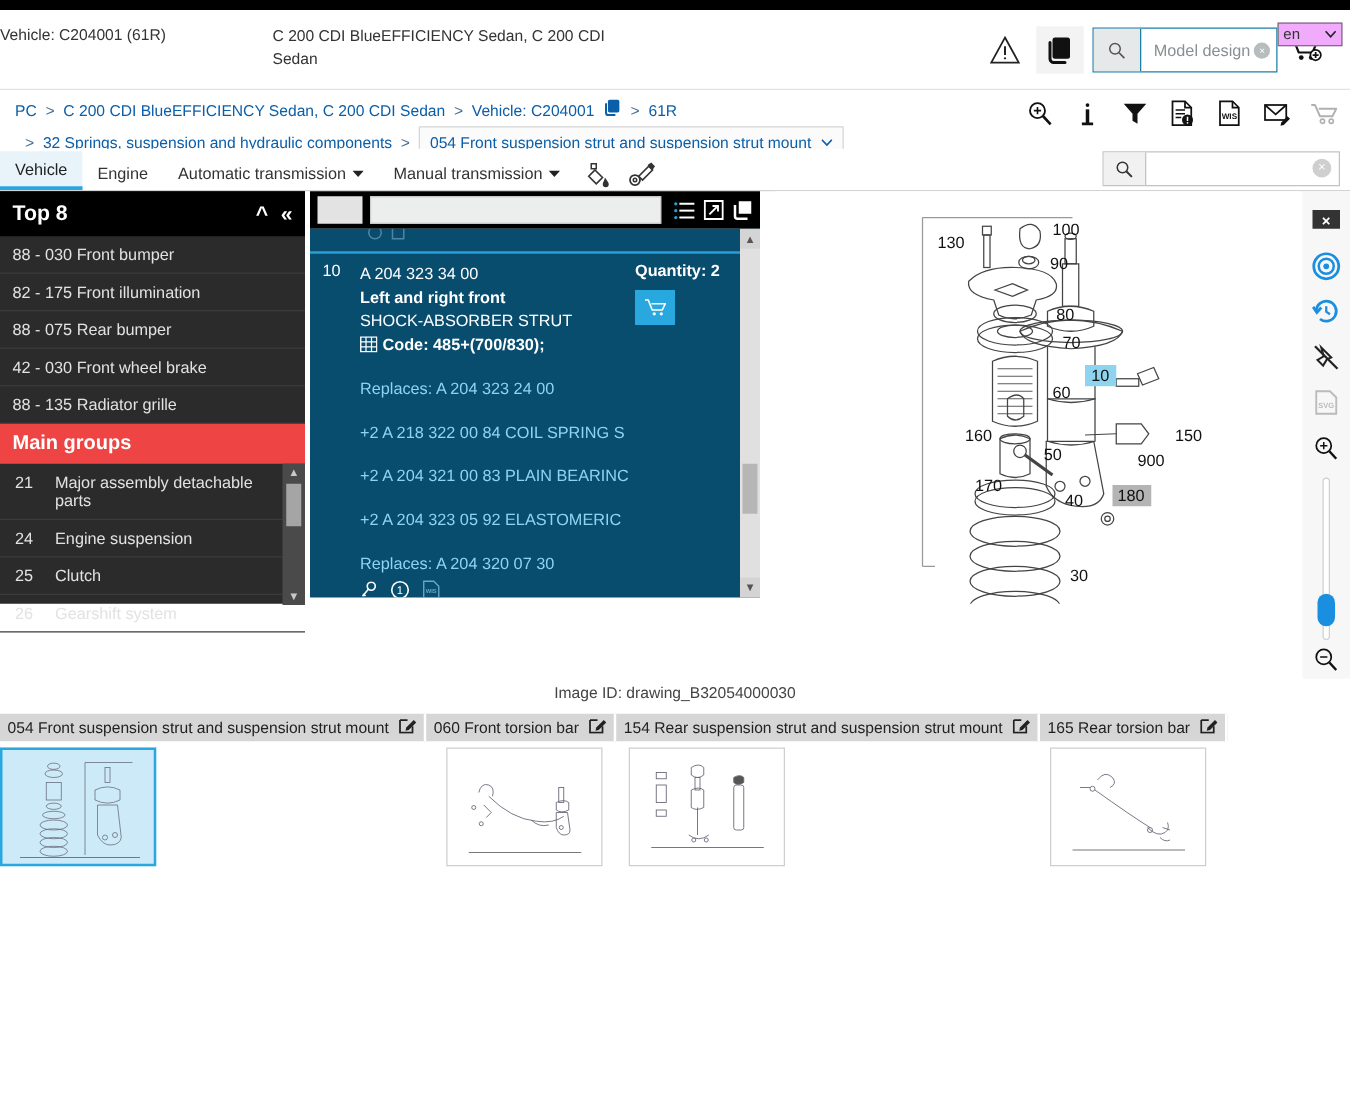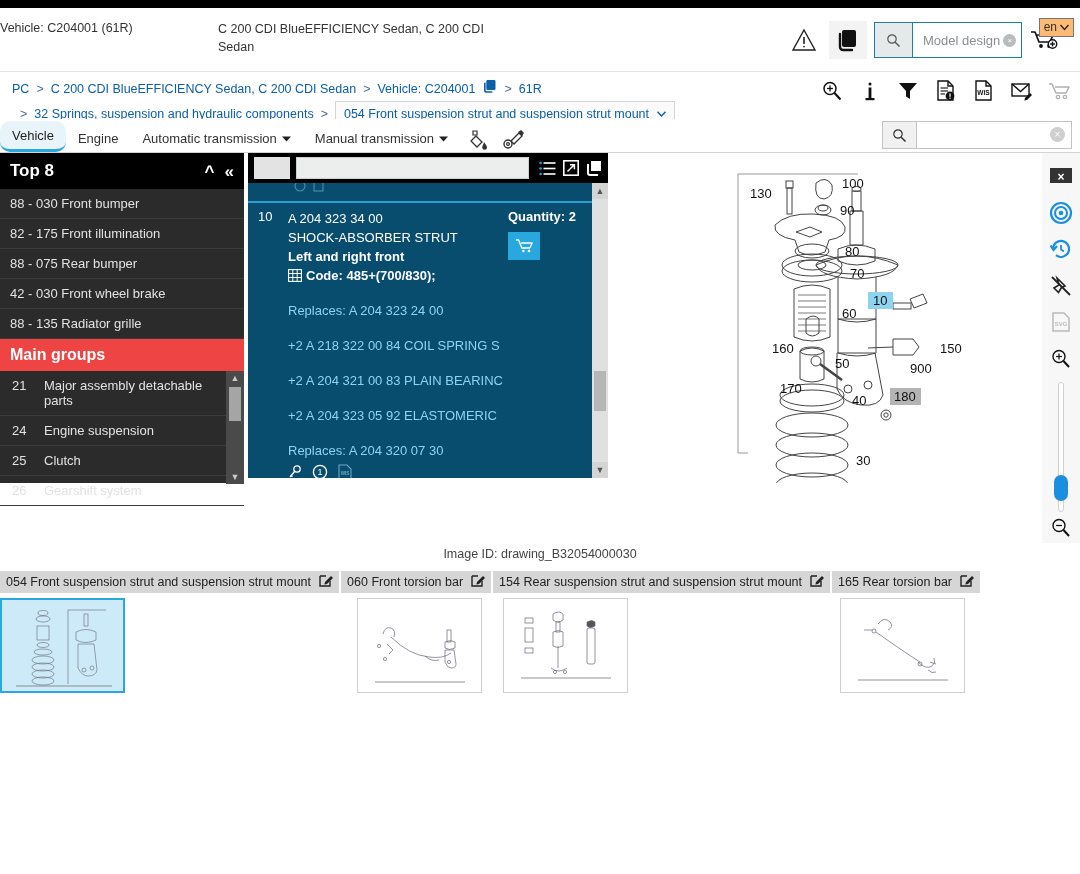--- a/index.html
+++ b/index.html
@@ -61,23 +61,23 @@
   .model-search .ms-text {
     flex:1; color:#8a8f93; font-size:13px; padding-left:10px;
     display:flex;align-items:center;gap:3px;
   }
   .ms-chip {
     display:inline-flex;align-items:center;justify-content:center;
     width:13px;height:13px;border-radius:50%;background:#b7bcbf;color:#fff;font-size:8px;
   }
   .lang-select {
     position:absolute; right:6px; top:10px;
-    border:1px solid #767676; background:#fdba74;
+    border:1px solid #767676; background:#f0abfc;
     font-size:12px; padding:1px 4px 2px 4px;
-    display:flex;align-items:center;gap:3px;
+    display:flex;align-items:center;gap:20px;
   }
 
   
   .breadcrumb {
     position: relative;
     background:#fff;
     padding: 6px 0 4px 12px;
     border-top: 1px solid #e3e3e3;
     height: 48px;
   }
@@ -102,21 +102,21 @@
     border-bottom: 1px solid #d3d3d3;
     height: 34px;
     position: relative;
     background:#fff;
   }
   .tab {
     padding: 7px 12px 6px 12px;
     font-size:13px; color:#333; cursor:pointer;
     display:flex; align-items:center; gap:5px;
   }
-  .tab.active { background:#e8f4f9; border-bottom: 3px solid #29a8df; color:#222;border-radius:10px;}
+  .tab.active { background:#e8f4f9; border-bottom: 3px solid #29a8df; color:#222;}
   .tab-ic { width:36px; display:flex; align-items:center; justify-content:center; cursor:pointer;}
   .tool-search {
     position:absolute; right:8px; top:2px;
     display:flex; border:1px solid #c3c3c3; height:28px; width:190px; background:#fff;
   }
   .tool-search .ts-btn { width:34px; background:#f1f1f1; border-right:1px solid #c3c3c3; display:flex;align-items:center;justify-content:center;}
   .tool-search .ts-inp { flex:1; position:relative;}
   .ts-clear { position:absolute; right:6px; top:5px; width:15px;height:15px;border-radius:50%;background:#cfcfcf;color:#fff;font-size:10px;display:flex;align-items:center;justify-content:center; cursor:pointer;}
 
   
@@ -499,22 +499,22 @@
         <svg width="60" height="12" viewBox="0 0 60 12">
             <circle cx="16" cy="3" r="5" fill="none" stroke="#4e87a6" stroke-width="1.2"></circle>
             <rect x="30" y="-1" width="9" height="9" fill="none" stroke="#4e87a6" stroke-width="1.2"></rect>
           </svg>
       </div>
 
       <div class="part-row">
         <div class="pr-idx">10</div>
         <div class="pr-main">
           <div class="pr-line">A 204 323 34 00</div>
+          <div class="pr-line bold">Left and right front</div>
           <div class="pr-line">SHOCK-ABSORBER STRUT</div>
-          <div class="pr-line bold">Left and right front</div>
           <div class="pr-line bold">
             <svg class="grid-ic" width="14" height="13" viewBox="0 0 14 13">
                 <rect x="0.6" y="0.6" width="12.8" height="11.8" fill="none" stroke="#fff" stroke-width="1.1"></rect>
                 <line x1="0.6" y1="4.5" x2="13.4" y2="4.5" stroke="#fff" stroke-width="1"></line>
                 <line x1="0.6" y1="8.5" x2="13.4" y2="8.5" stroke="#fff" stroke-width="1"></line>
                 <line x1="4.8" y1="0.6" x2="4.8" y2="12.4" stroke="#fff" stroke-width="1"></line>
                 <line x1="9.2" y1="0.6" x2="9.2" y2="12.4" stroke="#fff" stroke-width="1"></line>
               </svg><span>Code: 485+(700/830);</span>
           </div>
           <div class="pr-line alt">Replaces: A 204 323 24 00</div>

